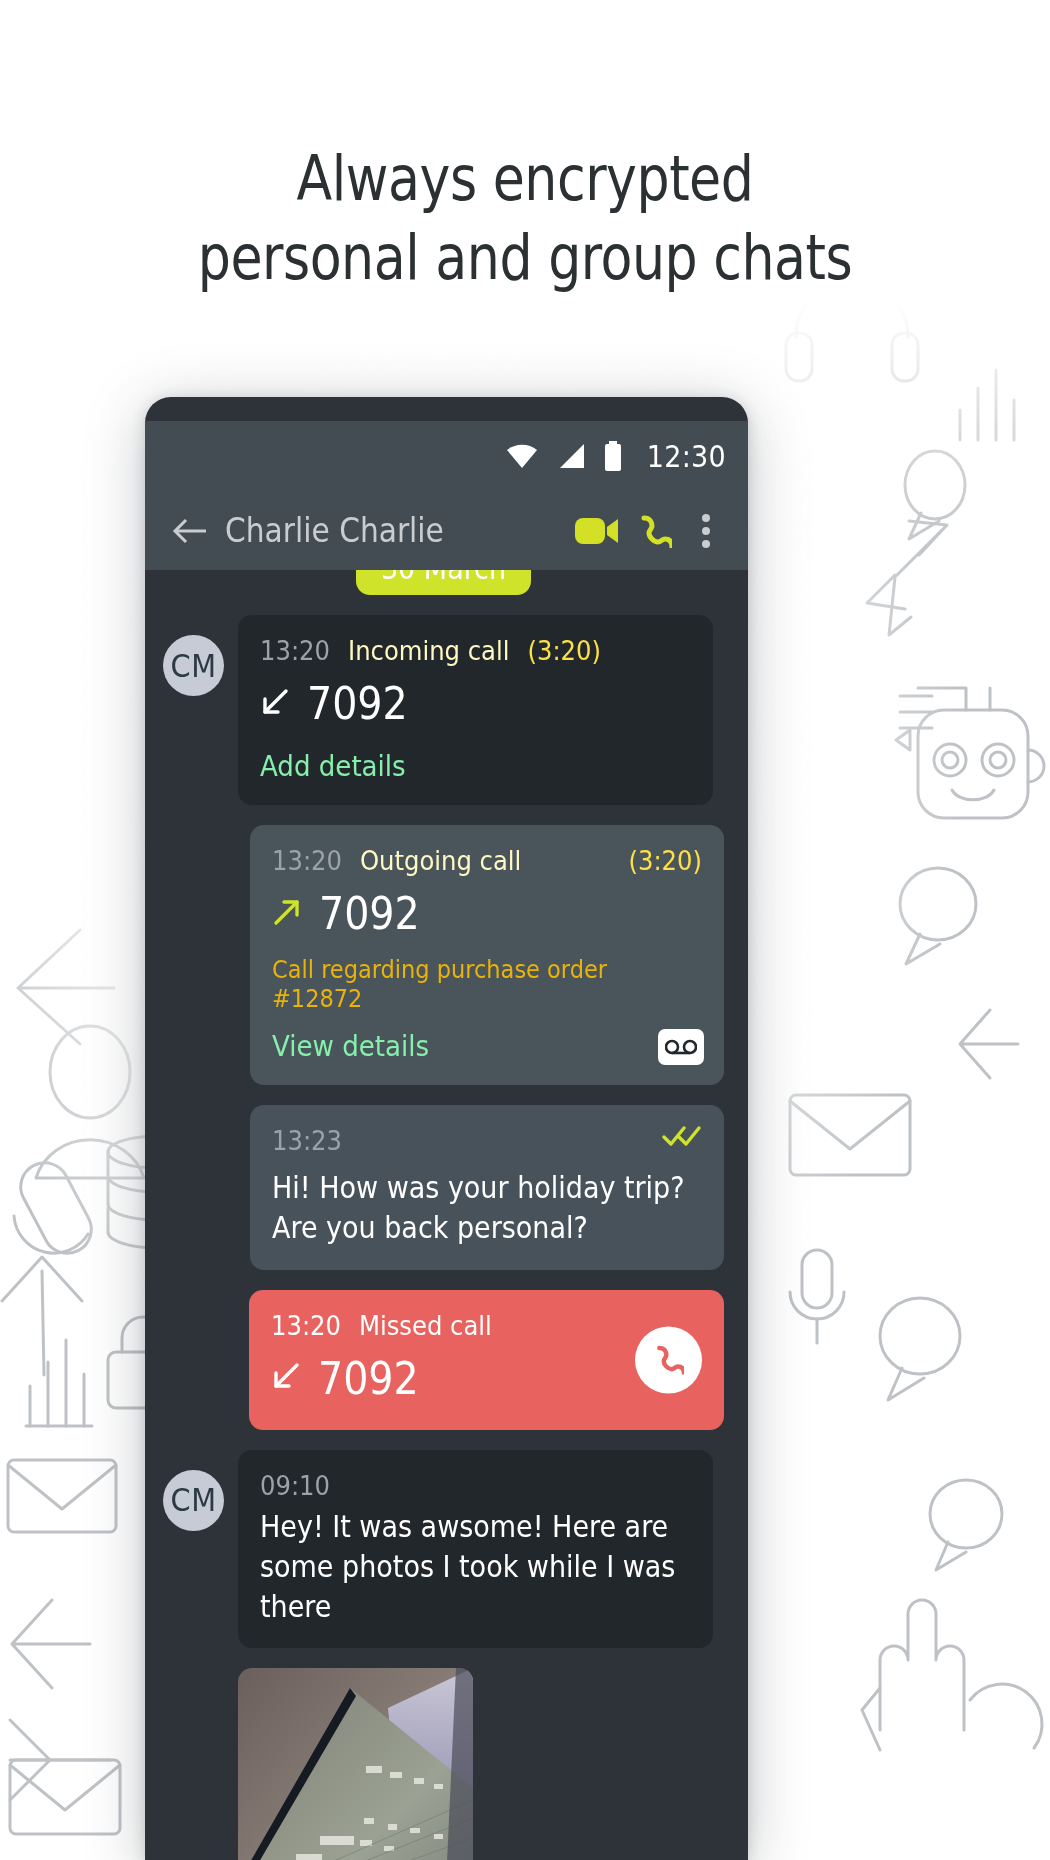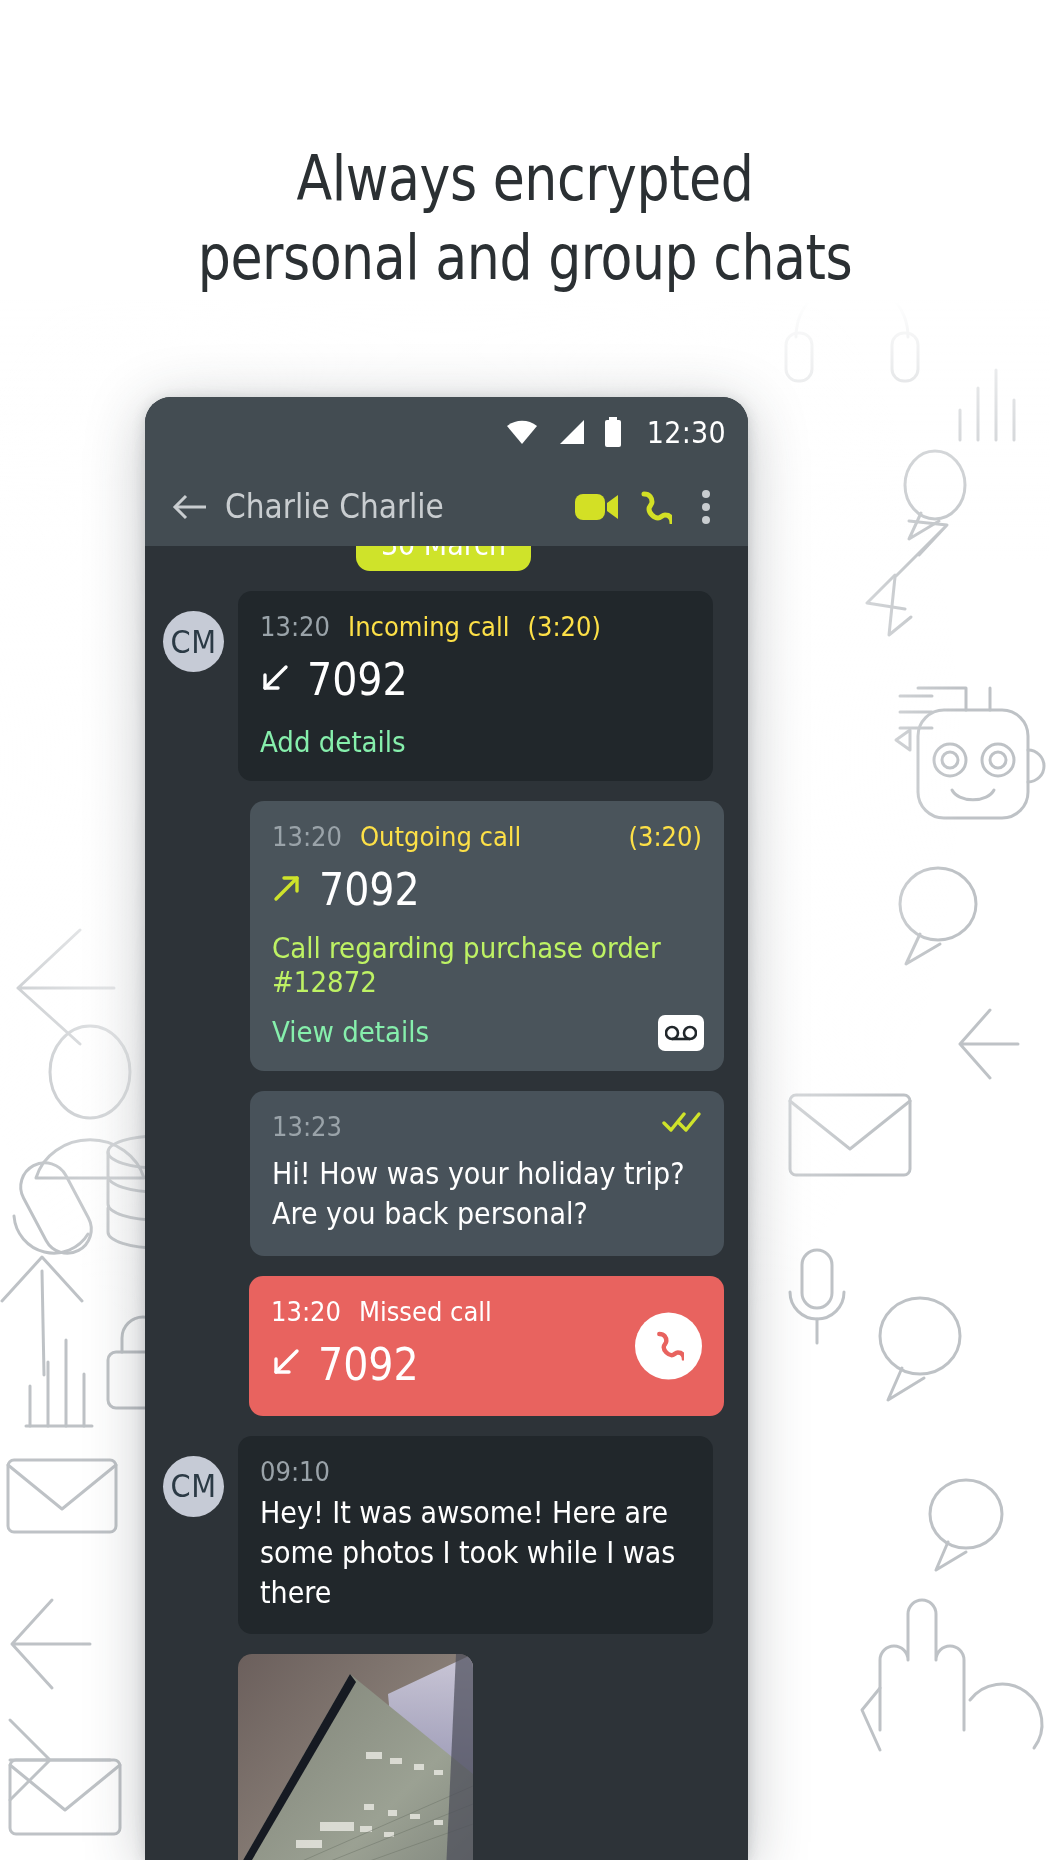--- a/index.html
+++ b/index.html
@@ -52,20 +52,21 @@
     box-shadow:0 10px 60px rgba(40,48,55,0.28), 0 2px 14px rgba(40,48,55,0.18);
   }
 
   
   .statusbar{
     height:70px;
     background:#434c52;
     display:flex; align-items:center; justify-content:flex-end;
     padding:0 22px 0 1px;
     gap:17px;
+    margin-top:24px;
   }
   .statusbar .icon{ display:flex; align-items:center; }
   .sb-time{
     color:#ffffff; font-size:30px; letter-spacing:0.3px;
     font-family:"DejaVu Sans Condensed","Liberation Sans",sans-serif;
     margin-left:7px;
   }
 
   
   .appbar{
@@ -125,28 +126,28 @@
   .bubble.out-grey{ background:#4a545b; width:474px; }
   .bubble.msg-grey{ background:#48525a; width:474px; }
   .bubble.missed{ background:#e8635f; width:475px; }
   .bubble.photo-bub{ background:#21272b; width:475px; padding:0; overflow:hidden; }
 
   .meta{
     display:flex; gap:18px;
     font-size:27px; color:#9aa3a9; margin-bottom:12px;
   }
   .meta .time{ color:#9aa3a9; }
-  .meta .kind{ color:#fde047; }
+  .meta .kind{ color:#fef9c3; }
   .meta .dur{ color:#fde047; }
   .meta .spacer{ flex:1; }
 
   .numline{ display:flex; align-items:center; gap:17px; margin:6px 0 4px; }
   .numline .num{ color:#ffffff; font-size:44px; }
 
-  .note{ color:#bef264; font-size:29px; margin-top:16px; }
+  .note{ color:#eab308; font-size:25px; margin-top:16px; }
   .link{
     color:#86efac; font-size:29px; 
     margin-top:16px; display:inline-block; cursor:pointer;
   }
   .bodytext{ color:#ffffff; font-size:30px; line-height:1.33; }
 
   .vm-badge{
     position:absolute; right:20px; bottom:20px;
     width:46px; height:36px; border-radius:7px; background:#ffffff;
     display:flex; align-items:center; justify-content:center;

